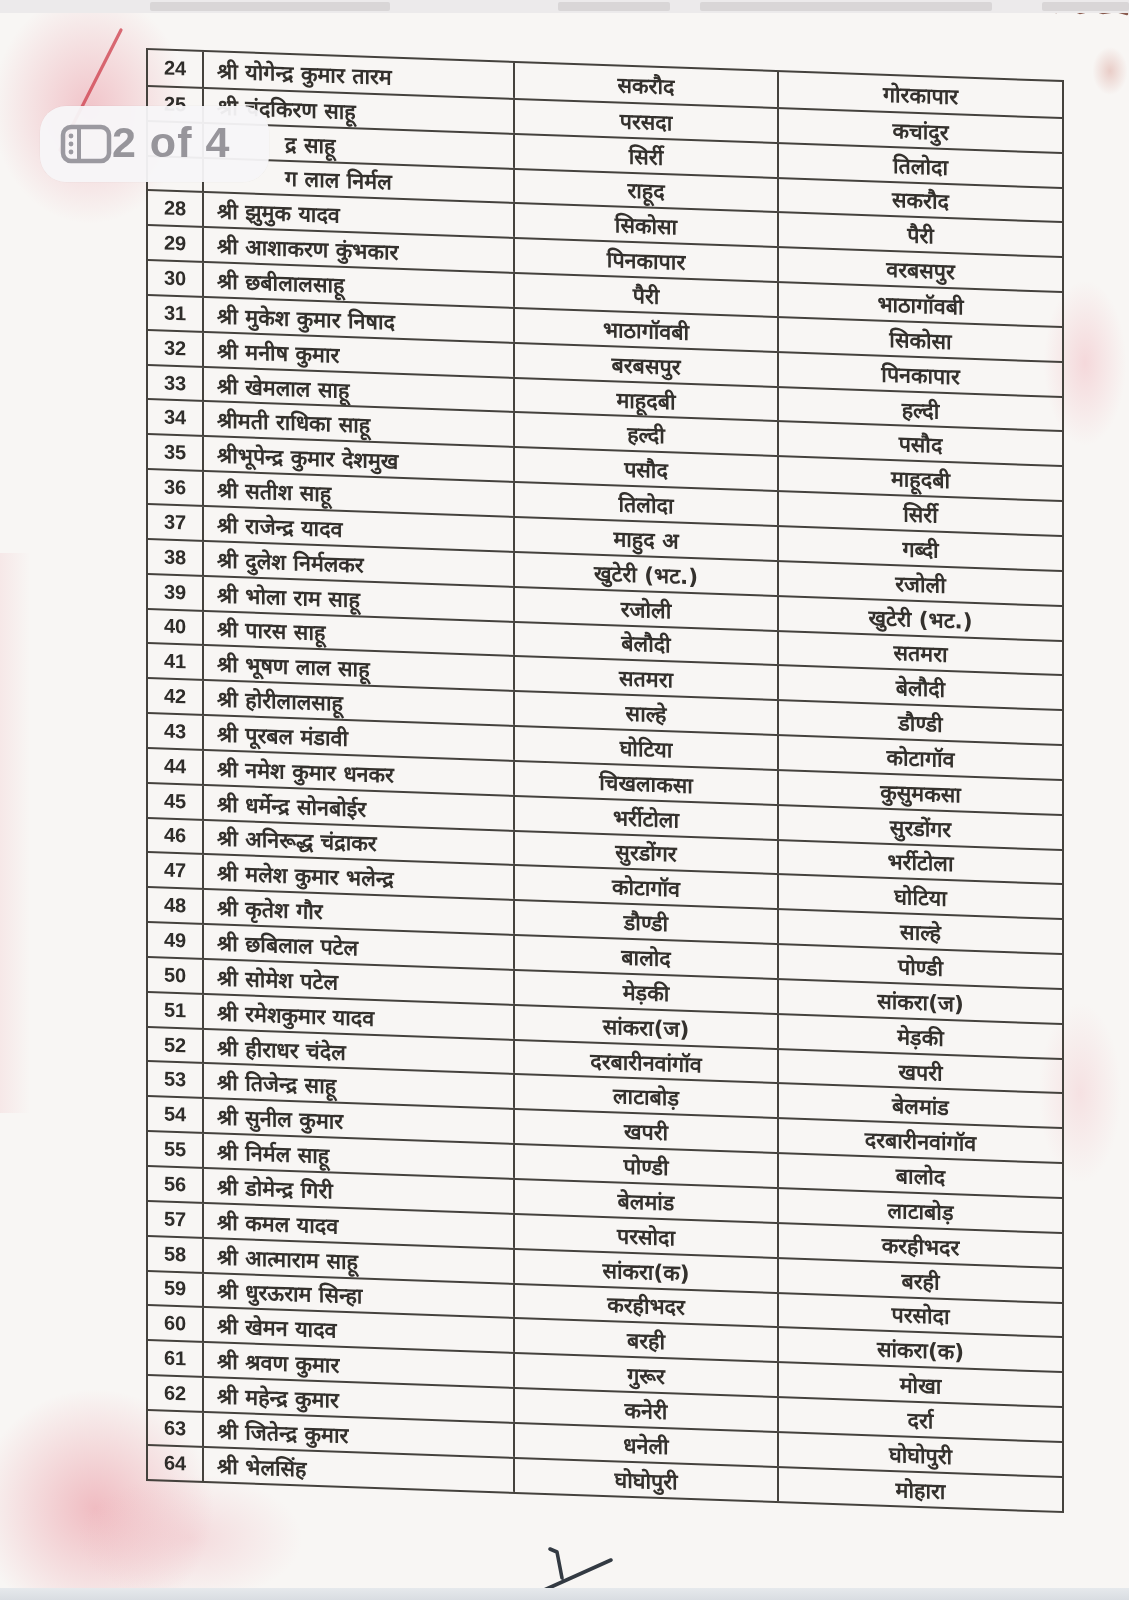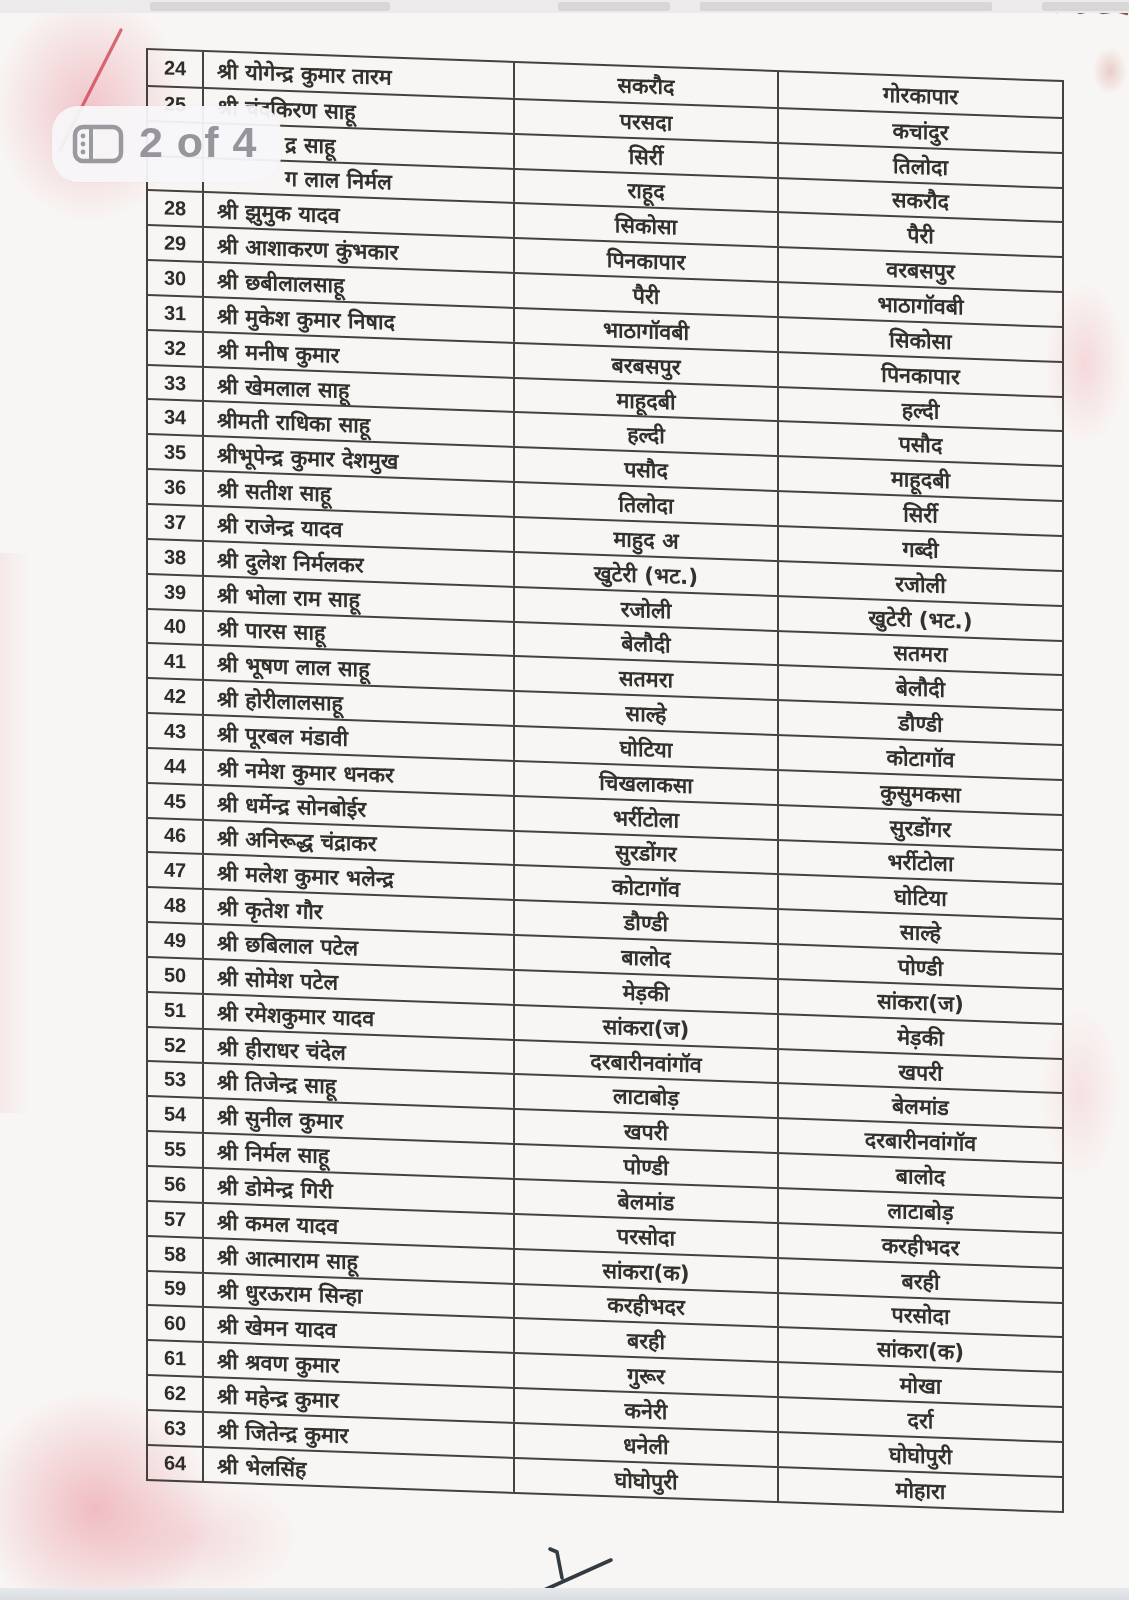--- a/index.html
+++ b/index.html
@@ -42,23 +42,23 @@
   .row:first-child{border-top:none;}
   .c{display:flex;align-items:center;box-sizing:border-box;overflow:hidden;white-space:nowrap;}
   .no{width:56px;justify-content:center;border-right:2px solid #45423d;
       font-size:20px;font-weight:bold;font-family:"Liberation Sans",sans-serif;color:#2f2d2a;}
   .name{width:311px;padding-left:13px;border-right:2px solid #45423d;font-size:21.5px;font-weight:600;}
   .p1{width:264px;justify-content:center;border-right:2px solid #45423d;font-size:21.5px;font-weight:600;}
   .p2{flex:1;justify-content:center;font-size:21.5px;font-weight:600;}
   .row.obscured .name{padding-left:81px;}
   
   .badge{
-    position:absolute;left:52px;top:106px;width:229px;height:76px;border-radius:26px;
+    position:absolute;left:40px;top:106px;width:229px;height:76px;border-radius:26px;
     background:rgba(247,246,248,.95);z-index:20;display:flex;align-items:center;
-    padding-left:20px;box-sizing:border-box;gap:15px;
+    padding-left:20px;box-sizing:border-box;gap:0;
     box-shadow:0 0 0 .5px rgba(0,0,0,.03);
   }
   .badge .label{font-family:"Liberation Sans",sans-serif;font-size:43px;font-weight:600;
     color:#97959b;letter-spacing:1px;line-height:1;padding-bottom:4px;}
   .marks{position:absolute;left:0;top:0;width:1129px;height:1600px;z-index:3;pointer-events:none;}
 </style>
 </head>
 <body>
 
 <div class="top-strip">

